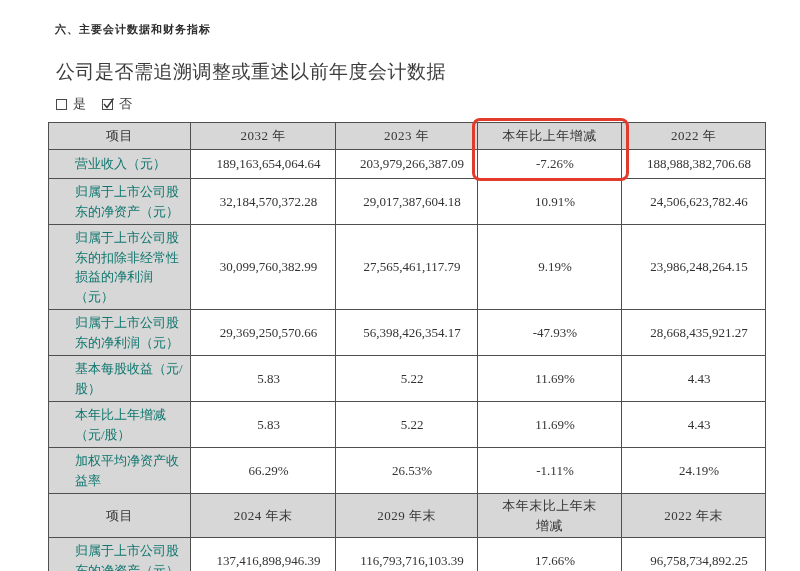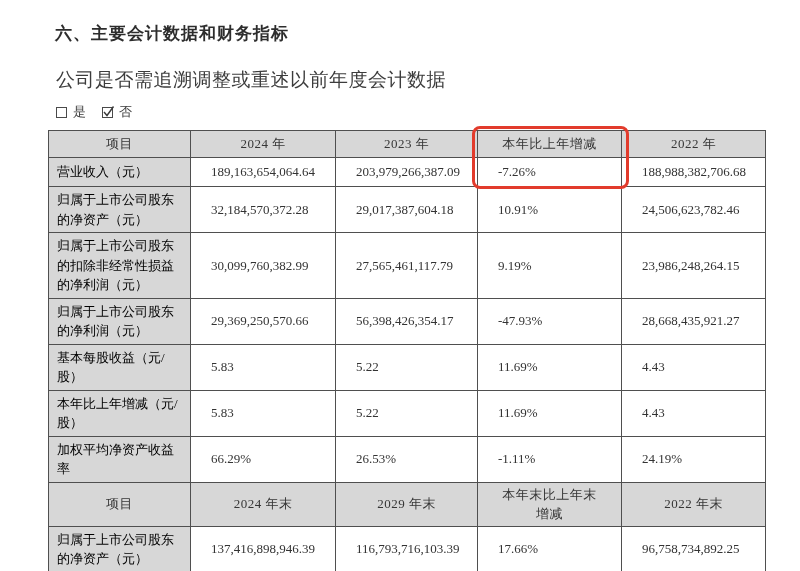--- a/index.html
+++ b/index.html
@@ -4,21 +4,21 @@
 <style>
   html,body{margin:0;padding:0;background:#ffffff;}
   body{
     width:800px;height:571px;overflow:hidden;
     font-family:"Liberation Serif","DejaVu Serif",serif;
     color:#3a3a3a;
     -webkit-font-smoothing:antialiased;
   }
   .page{padding:20px 0 0 48px;}
   .doc-title{
-    font-size:17px;font-weight:bold;color:#2d2d2d;
+    font-size:11px;font-weight:bold;color:#2d2d2d;
     margin:2px 0 0 7px;letter-spacing:1px;
   }
   .question{font-size:19px;color:#3c3c3c;margin:22px 0 0 8px;letter-spacing:0.5px;}
   .cb-row{font-size:13px;color:#3c3c3c;margin:10px 0 9px 8px;display:flex;align-items:center;gap:4px;}
   .cb{
     display:inline-block;width:11px;height:11px;border:1.4px solid #4a4a4a;
     box-sizing:border-box;position:relative;background:#fff;margin-right:2px;
   }
   .cb svg{position:absolute;left:-1px;top:-3px;}
   .cb-label{margin-right:12px;}
@@ -30,23 +30,23 @@
   td{
     border:1px solid #4f4f4f;
     padding:2px 20px;line-height:1.5;
     word-break:break-all;overflow:hidden;
   }
   td.hdr{
     background:#d7d7d7;text-align:center;height:22px;
     letter-spacing:0.5px;color:#363636;
   }
   td.lbl{
-    background:#d7d7d7;text-align:left;padding:3px 6px 3px 8px;color:#000000;
+    background:#d7d7d7;text-align:left;padding:3px 6px 3px 26px;color:#0f766e;
   }
-  td.num{background:#ffffff;text-align:left;padding-right:9px;white-space:nowrap;}
+  td.num{background:#ffffff;text-align:center;padding-right:9px;white-space:nowrap;}
   tr.single td{height:22px;}
   .hl-box{
     position:absolute;left:424px;top:-4px;width:151px;height:57px;
     border:3px solid #e23b2c;border-radius:8px;
     pointer-events:none;background:transparent;
   }
 </style>
 </head>
 <body>
 
@@ -72,21 +72,21 @@
       <colgroup>
         <col style="width:142px">
           <col style="width:145px">
           <col style="width:142px">
           <col style="width:144px">
           <col style="width:144px">
       </colgroup>
       <tbody>
         <tr class="single">
           <td class="hdr">项目</td>
-          <td class="hdr">2024 年</td>
+          <td class="hdr">2032 年</td>
           <td class="hdr">2023 年</td>
           <td class="hdr">本年比上年增减</td>
           <td class="hdr">2022 年</td>
         </tr>
         <tr class="single">
           <td class="lbl">营业收入（元）</td>
           <td class="num">189,163,654,064.64</td>
           <td class="num">203,979,266,387.09</td>
           <td class="num">-7.26%</td>
           <td class="num">188,988,382,706.68</td>

